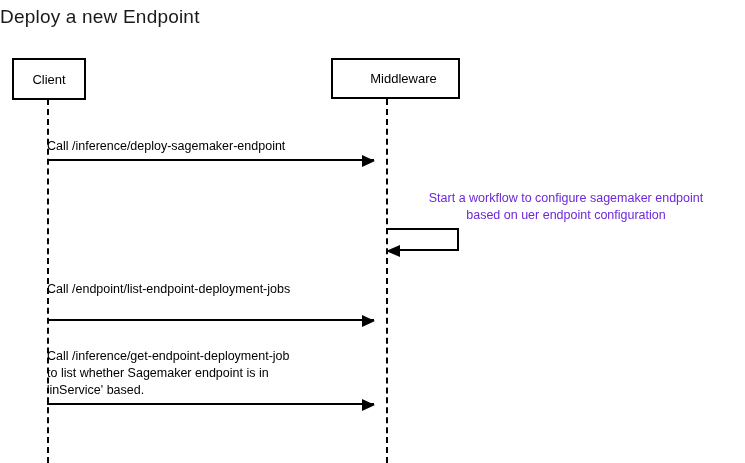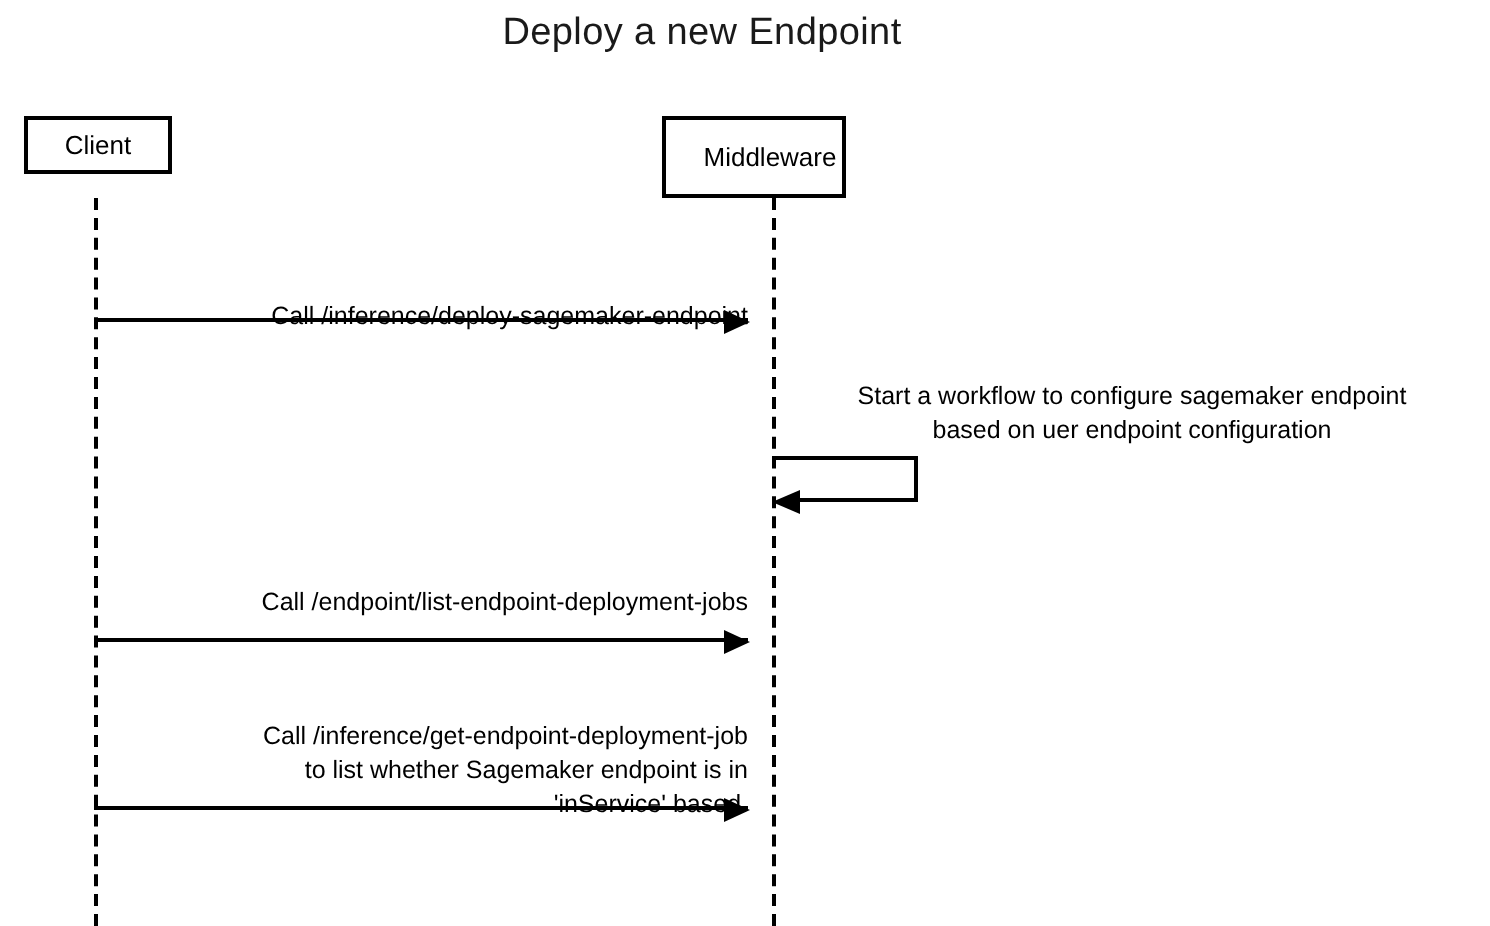--- a/index.html
+++ b/index.html
@@ -22,50 +22,49 @@
     top: 0;
     width: 745px;
     height: 463px;
   }
 
   .diagram-title {
     position: absolute;
     left: 0;
     top: 6px;
     width: 644px;
-    text-align: center;
+    text-align: left;
     font-size: 19px;
     color: #1a1a1a;
     letter-spacing: 0.2px;
     white-space: nowrap;
-    padding-left: 29px;
   }
 
   
   .participant {
     position: absolute;
     box-sizing: border-box;
     border: 2px solid #000000;
     background: #ffffff;
     display: flex;
     align-items: center;
     justify-content: center;
     font-size: 13px;
     color: #000000;
   }
   .participant-client {
     left: 12px;
     top: 58px;
     width: 74px;
-    height: 29px;
+    height: 42px;
   }
   .participant-middleware {
     left: 331px;
     top: 58px;
-    width: 92px;
+    width: 129px;
     height: 41px;
     padding-left: 16px;
   }
 
   
   .lifeline {
     position: absolute;
     top: 99px;
     width: 0;
     height: 364px;
@@ -91,26 +90,25 @@
     border-bottom: 6px solid transparent;
     border-left: 13px solid #000000;
   }
   .msg-arrow-1 { left: 47px; top: 159px; width: 327px; }
   .msg-arrow-2 { left: 47px; top: 319px; width: 327px; }
   .msg-arrow-3 { left: 47px; top: 403px; width: 327px; }
 
   
   .msg-label {
     position: absolute;
-    text-align: right;
+    text-align: left;
     font-size: 12.5px;
     line-height: 17px;
     color: #000000;
     white-space: nowrap;
-    margin-top: 12px;
   }
   .msg-label-1 { left: 47px; top: 138px; width: 327px; }
   .msg-label-2 { left: 47px; top: 281px; width: 327px; }
   .msg-label-3 { left: 47px; top: 348px; width: 327px; }
 
   
   .self-msg-top {
     position: absolute;
     left: 386px;
     top: 228px;
@@ -146,21 +144,21 @@
     border-right: 14px solid #000000;
   }
   .self-msg-label {
     position: absolute;
     left: 396px;
     top: 190px;
     width: 340px;
     text-align: center;
     font-size: 12.5px;
     line-height: 17px;
-    color: #000000;
+    color: #6d28d9;
     white-space: nowrap;
   }
   .label-line { display: block; }
 </style>
 </head>
 <body>
 
 <div id="diagram-root">
 
   <div class="diagram-title">Deploy a new Endpoint</div>

